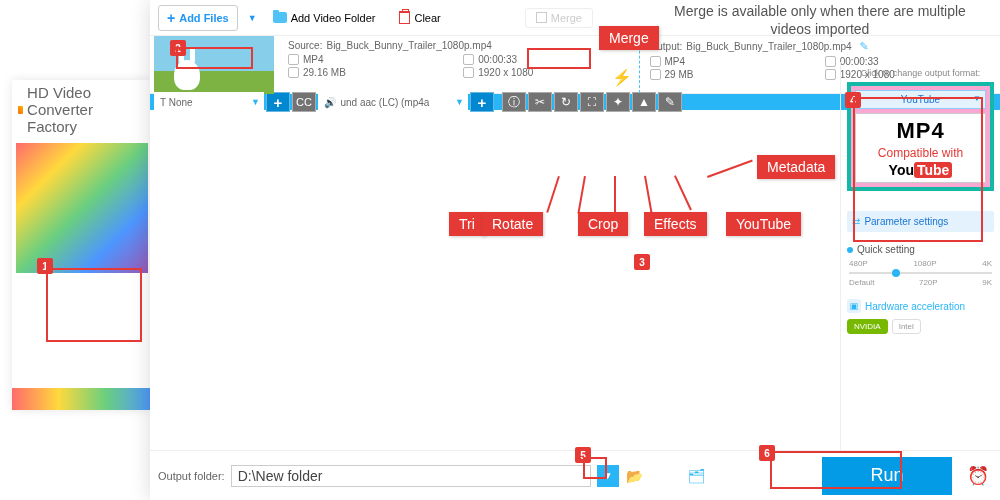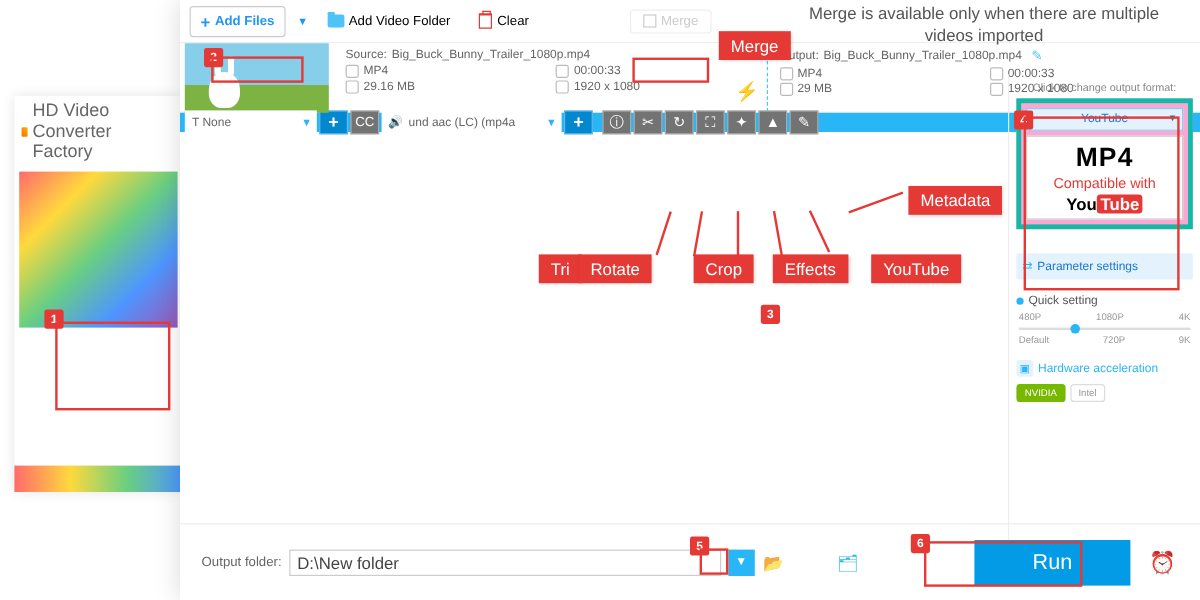--- a/index.html
+++ b/index.html
@@ -67,21 +67,21 @@
 .qs-head{display:flex;align-items:center;gap:4px;color:#555}
 .qs-dot{width:6px;height:6px;background:#29b6f6;border-radius:50%}
 .qs-labels{display:flex;justify-content:space-between;font-size:8px;color:#999;margin-top:4px;padding:0 2px}
 .qs-track{height:2px;background:#ddd;margin:4px 2px;position:relative}
 .qs-thumb{width:8px;height:8px;background:#29b6f6;border-radius:50%;position:absolute;top:-3px;left:30%}
 .hw{margin-top:12px;display:flex;align-items:center;gap:4px;font-size:10px;color:#29b6f6}
 .hw-ic{width:14px;height:14px;background:#e3f2fd;border-radius:3px;display:flex;align-items:center;justify-content:center;font-size:9px}
 .chips{margin-top:6px;display:flex;gap:4px}
 .chip{border:1px solid #ddd;border-radius:3px;padding:2px 6px;font-size:8px;color:#999}
 .chip.nv{background:#76b900;color:#fff;border-color:#76b900}
-.bottom{position:absolute;bottom:0;left:0;right:0;height:64px;display:flex;align-items:center;padding:0 18px;gap:6px;border-top:1px solid #eee}
+.bottom{position:absolute;bottom:0;left:0;right:0;height:50px;display:flex;align-items:center;padding:0 8px;gap:6px;border-top:1px solid #eee}
 .out-lbl{font-size:11px;color:#666}
 .out-input{flex:1;max-width:360px;height:22px;border:1px solid #ccc;padding:0 6px;font-size:14px;color:#444}
 .out-dd{width:22px;height:22px;background:#29b6f6;color:#fff;display:flex;align-items:center;justify-content:center;font-size:10px;cursor:pointer}
 .out-ic{width:20px;height:16px;cursor:pointer;color:#29b6f6;font-size:14px;display:flex;align-items:center;justify-content:center}
 .run{margin-left:auto;width:130px;height:38px;background:#039be5;color:#fff;font-size:18px;font-weight:500;display:flex;align-items:center;justify-content:center;cursor:pointer}
 .alarm{width:26px;height:26px;color:#29b6f6;font-size:18px;display:flex;align-items:center;justify-content:center;margin-left:8px;cursor:pointer}
 .ann-note{position:absolute;left:665px;top:2px;width:310px;font-size:14px;color:#555;text-align:center;line-height:1.3}
 .red-tag{position:absolute;background:#e53935;color:#fff;padding:4px 10px;font-size:14px;font-weight:500;box-shadow:1px 1px 3px rgba(0,0,0,.2)}
 .red-num{position:absolute;width:16px;height:16px;background:#e53935;color:#fff;font-size:10px;font-weight:bold;display:flex;align-items:center;justify-content:center;border-radius:2px}
 .red-box{position:absolute;border:2px solid #e53935;pointer-events:none}

